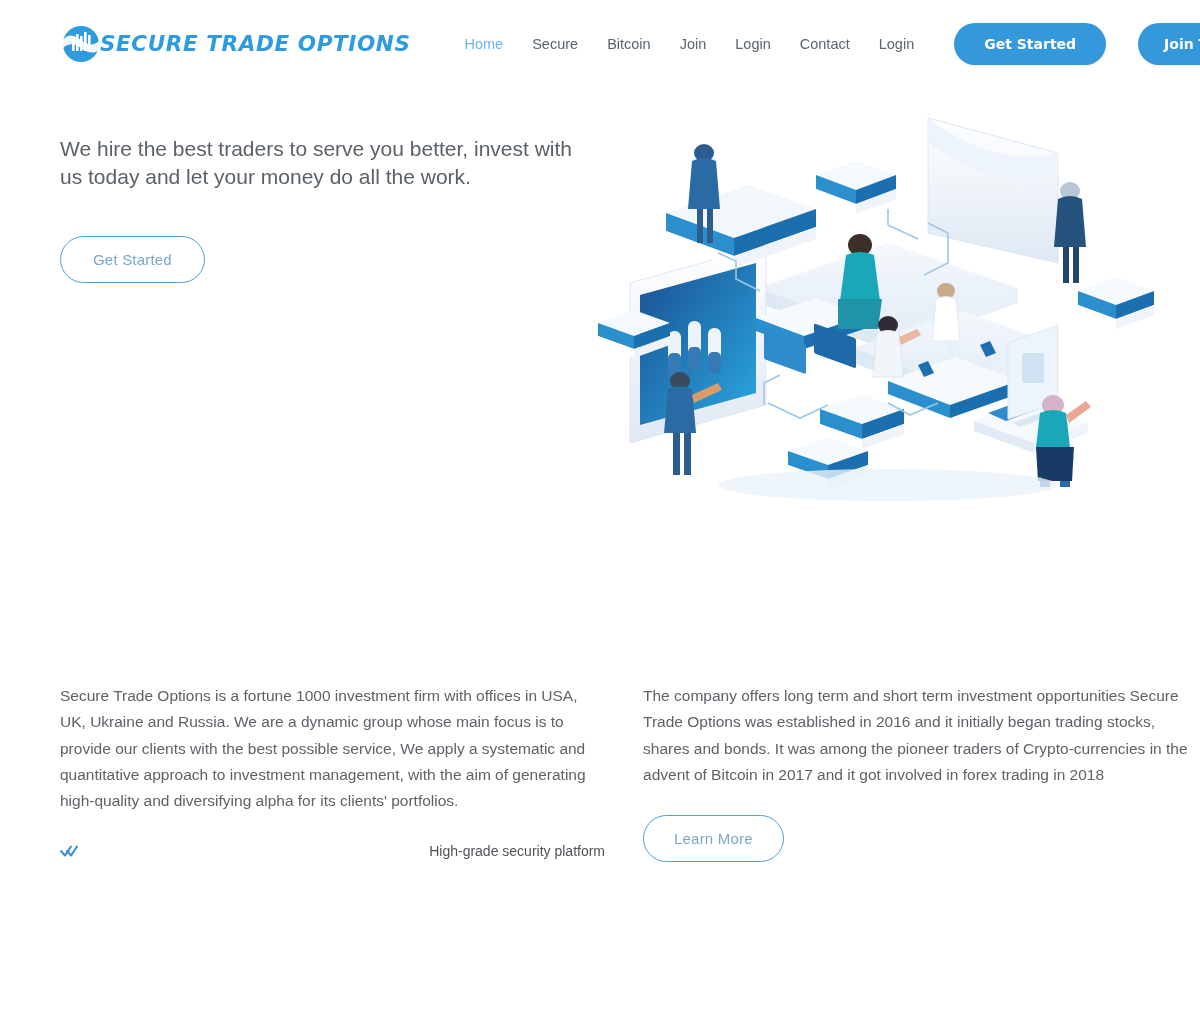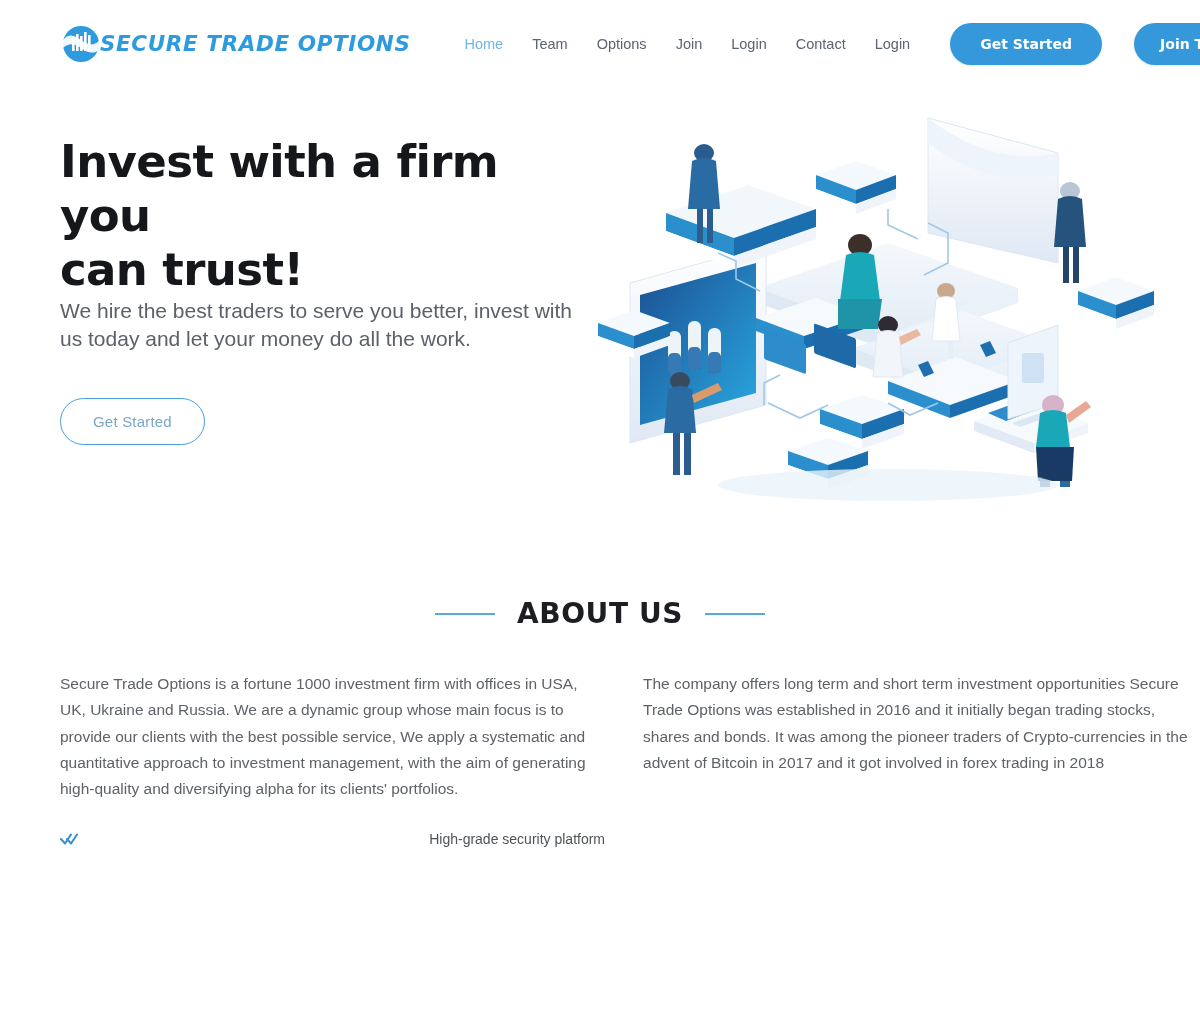--- a/index.html
+++ b/index.html
@@ -112,21 +112,21 @@
     font-family: "DejaVu Sans", sans-serif;
     font-weight: 700;
     font-size: 28px;
     letter-spacing: 0.6px;
     color: #1c1e21;
   }
 
   .about-cols {
     display: flex;
     padding: 0 0 0 60px;
-    margin-top: 41px;
+    margin-top: 86px;
     gap: 38px;
   }
   .about-col-left { width: 548px; }
   .about-col-right { width: 560px; }
   .about-p {
     font-size: 15.5px;
     line-height: 1.70;
     color: #5e6268;
   }
   .feature-list { list-style: none; margin-top: 28px; }
@@ -158,40 +158,36 @@
         <rect x="24" y="9" width="2.6" height="19" fill="#ffffff"></rect>
         <rect x="28" y="12" width="2.6" height="16" fill="#ffffff"></rect>
         <path d="M3 17 C9 9, 16 13, 21 17 C24 19.4, 27.5 21.4, 31 21.7 L31 28 C26.5 27.4, 23.2 24.6, 21 22.8 C16 18.8, 9 19, 3 25 Z" fill="#2e9bdf" opacity="0.0"></path>
       </svg>
     </span>
     <span class="brand-text">SECURE TRADE OPTIONS</span>
   </a>
 
   <nav class="main-nav">
     <a class="nav-link active">Home</a>
-    <a class="nav-link">Team</a>
-    <a class="nav-link">Options</a>
+    <a class="nav-link">Secure</a>
+    <a class="nav-link">Bitcoin</a>
     <a class="nav-link">Join</a>
     <a class="nav-link">Login</a>
     <a class="nav-link">Contact</a>
     <a class="nav-link">Login</a>
   </nav>
 
   <div class="header-actions">
     <button class="btn-pill-solid">Get Started</button>
     <button class="btn-pill-solid btn-join">Join Tutorial Class</button>
   </div>
 </header>
 
 <section class="hero">
   <div class="hero-copy">
-    <h1 class="hero-title">
-      <span>Invest with a firm you</span><br>
-      <span>can trust!</span>
-    </h1>
     <p class="hero-sub">We hire the best traders to serve you better, invest with us today and let your money do all the work.</p>
     <button class="btn-pill-outline">Get Started</button>
   </div>
 
   <div class="hero-art">
     <svg width="575" height="400" viewBox="0 0 575 400">
       <defs>
         <linearGradient id="gScreen" x1="0" y1="0" x2="1" y2="1">
           <stop offset="0%" stop-color="#1b4f92"></stop>
             <stop offset="100%" stop-color="#29a8e0"></stop>
@@ -363,40 +359,36 @@
         <rect x="96" y="320" width="7" height="42" fill="#2b5e8e"></rect>
         <path d="M104 282 l26 -12 l4 7 l-28 13 z" fill="#d99a6c"></path>
       </g>
 
       <ellipse cx="300" cy="372" rx="170" ry="16" fill="#eaf2fa" opacity="0.8"></ellipse>
     </svg>
   </div>
 </section>
 
 <section class="about">
-  <div class="section-heading">
-    <span class="rule"></span>
-    <h2 class="section-title">ABOUT US</h2>
-    <span class="rule"></span>
-  </div>
 
   <div class="about-cols">
     <div class="about-col-left">
       <p class="about-p">Secure Trade Options is a fortune 1000 investment firm with offices in USA, UK, Ukraine and Russia. We are a dynamic group whose main focus is to provide our clients with the best possible service, We apply a systematic and quantitative approach to investment management, with the aim of generating high-quality and diversifying alpha for its clients' portfolios.</p>
 
       <ul class="feature-list">
         <li class="feature-item">
           <span>
             <svg class="dbl-check" viewBox="0 0 18 14">
               <path d="M1 7 L5 11.5 L11 2.5" fill="none" stroke="#3d8fcf" stroke-width="2.1" stroke-linecap="round" stroke-linejoin="round"></path>
               <path d="M7 7 L11 11.5 L17 2.5" fill="none" stroke="#3d8fcf" stroke-width="2.1" stroke-linecap="round" stroke-linejoin="round"></path>
             </svg>
           </span>
           <span>High-grade security platform</span>
         </li>
       </ul>
     </div>
 
     <div class="about-col-right">
       <p class="about-p">The company offers long term and short term investment opportunities Secure Trade Options was established in 2016 and it initially began trading stocks, shares and bonds. It was among the pioneer traders of Crypto-currencies in the advent of Bitcoin in 2017 and it got involved in forex trading in 2018</p>
+      <button class="btn-pill-outline btn-learn">Learn More</button>
     </div>
   </div>
 </section>
 
 </body></html>

